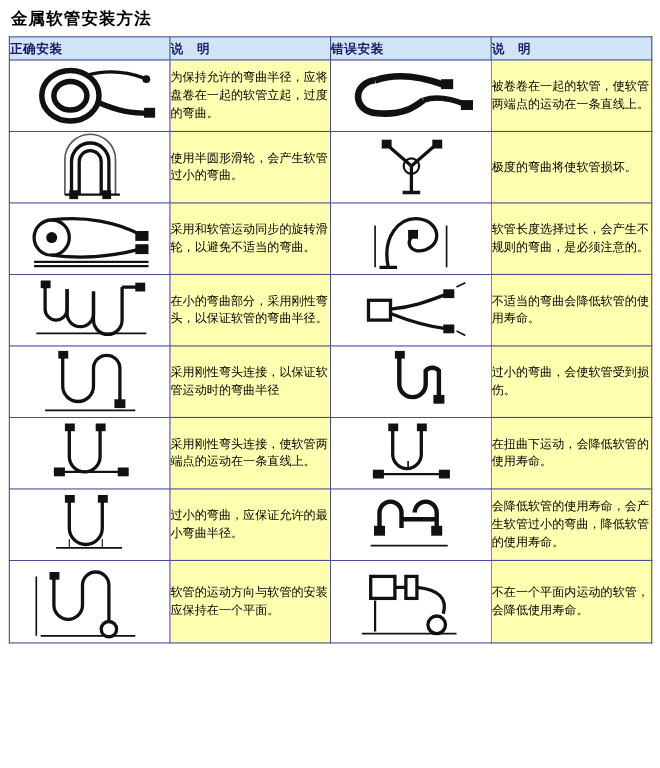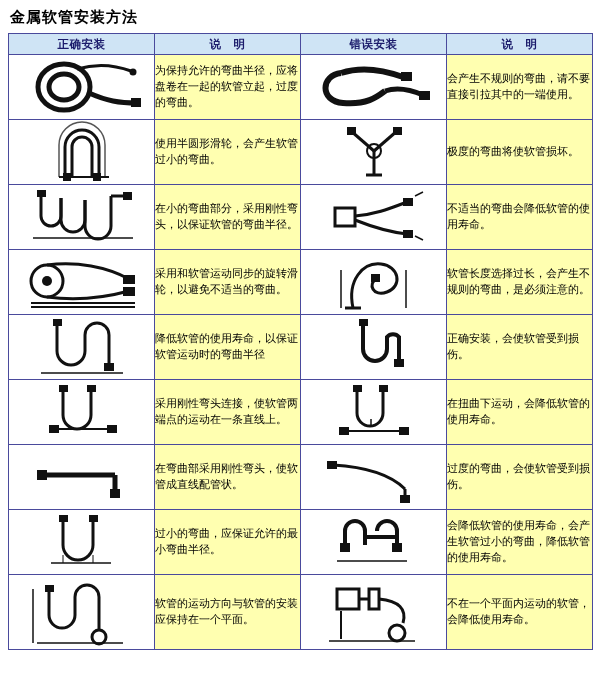--- a/index.html
+++ b/index.html
@@ -38,21 +38,21 @@
     border: 1px solid #4a4a9c;
     padding: 0;
     vertical-align: middle;
   }
   thead th {
     background: #cfe4f5;
     color: #1b1b6b;
     font-size: 11.5px;
     font-weight: bold;
     height: 20px;
-    text-align: center;
+    text-align: left;
     letter-spacing: 0.5px;
   }
   col.c-img { width: 146px; }
   col.c-txt { width: 146px; }
   .cell-img {
     background: #ffffff;
     text-align: center;
     height: 64px;
     position: relative;
   }
@@ -112,21 +112,21 @@
           <div class="fig">
             <svg width="126" height="60" viewBox="0 0 126 60">
               <path d="M30 16 C10 18,8 44,32 46 C56 48,66 40,74 34" fill="none" stroke="#111" stroke-width="6"></path>
               <path d="M30 16 C48 10,70 12,92 20" fill="none" stroke="#111" stroke-width="6"></path>
               <path d="M74 34 C86 30,98 32,112 38" fill="none" stroke="#111" stroke-width="5"></path>
               <rect x="108" y="34" width="11" height="9" fill="#111"></rect>
               <rect x="90" y="15" width="11" height="9" fill="#111"></rect>
             </svg>
           </div>
         </td>
-        <td class="cell-txt">会产生不规则的弯曲，请不要直接引拉其中的一端使用。</td>
+        <td class="cell-txt">被卷卷在一起的软管，使软管两端点的运动在一条直线上。</td>
       </tr>
 
       <tr>
         <td class="cell-img">
           <div class="fig">
             <svg width="126" height="62" viewBox="0 0 126 62">
               <path d="M46 56 L46 26 A17 17 0 0 1 80 26 L80 56" fill="none" stroke="#111" stroke-width="3"></path>
               <path d="M53 56 L53 26 A10 10 0 0 1 73 26 L73 56" fill="none" stroke="#111" stroke-width="3"></path>
               <path d="M40 56 L40 24 A23 23 0 0 1 86 24 L86 56" fill="none" stroke="#555" stroke-width="1.5"></path>
               <line x1="40" y1="56" x2="90" y2="56" stroke="#111" stroke-width="2"></line>
@@ -143,51 +143,20 @@
               <line x1="86" y1="10" x2="63" y2="30" stroke="#111" stroke-width="3"></line>
               <path d="M63 30 L63 54" stroke="#111" stroke-width="3"></path>
               <circle cx="63" cy="30" r="7" fill="none" stroke="#111" stroke-width="2"></circle>
               <rect x="36" y="6" width="9" height="8" fill="#111"></rect>
               <rect x="82" y="6" width="9" height="8" fill="#111"></rect>
               <line x1="55" y1="54" x2="71" y2="54" stroke="#111" stroke-width="3"></line>
             </svg>
           </div>
         </td>
         <td class="cell-txt">极度的弯曲将使软管损坏。</td>
-      </tr>
-
-      <tr>
-        <td class="cell-img">
-          <div class="fig">
-            <svg width="130" height="62" viewBox="0 0 130 62">
-              <path d="M24 8 L24 30 A10 10 0 0 0 44 30 L44 12" fill="none" stroke="#111" stroke-width="3"></path>
-              <path d="M44 12 L44 34 A12 12 0 0 0 68 34 L68 14" fill="none" stroke="#111" stroke-width="3"></path>
-              <path d="M68 14 L68 40 A13 13 0 0 0 94 40 L94 10" fill="none" stroke="#111" stroke-width="3"></path>
-              <line x1="94" y1="10" x2="112" y2="10" stroke="#111" stroke-width="3"></line>
-              <rect x="20" y="4" width="9" height="7" fill="#111"></rect>
-              <rect x="106" y="6" width="9" height="8" fill="#111"></rect>
-              <line x1="16" y1="52" x2="116" y2="52" stroke="#111" stroke-width="1.5"></line>
-            </svg>
-          </div>
-        </td>
-        <td class="cell-txt">在小的弯曲部分，采用刚性弯头，以保证软管的弯曲半径。</td>
-        <td class="cell-img">
-          <div class="fig">
-            <svg width="126" height="62" viewBox="0 0 126 62">
-              <rect x="24" y="22" width="20" height="18" fill="none" stroke="#111" stroke-width="3"></rect>
-              <path d="M44 30 C66 28,80 22,96 16" fill="none" stroke="#111" stroke-width="3"></path>
-              <path d="M44 34 C64 42,78 46,96 48" fill="none" stroke="#111" stroke-width="3"></path>
-              <rect x="92" y="12" width="10" height="8" fill="#111"></rect>
-              <rect x="92" y="44" width="10" height="8" fill="#111"></rect>
-              <line x1="104" y1="10" x2="112" y2="6" stroke="#111" stroke-width="1.5"></line>
-              <line x1="104" y1="50" x2="112" y2="54" stroke="#111" stroke-width="1.5"></line>
-            </svg>
-          </div>
-        </td>
-        <td class="cell-txt">不适当的弯曲会降低软管的使用寿命。</td>
       </tr>
 
       <tr>
         <td class="cell-img">
           <div class="fig">
             <svg width="130" height="62" viewBox="0 0 130 62">
               <circle cx="30" cy="30" r="16" fill="none" stroke="#111" stroke-width="3"></circle>
               <circle cx="30" cy="30" r="5" fill="#111"></circle>
               <path d="M30 14 C60 10,90 16,112 28" fill="none" stroke="#111" stroke-width="3"></path>
               <path d="M30 46 C60 50,90 46,112 40" fill="none" stroke="#111" stroke-width="3"></path>
@@ -209,39 +178,70 @@
               <rect x="60" y="24" width="9" height="8" fill="#111"></rect>
             </svg>
           </div>
         </td>
         <td class="cell-txt">软管长度选择过长，会产生不规则的弯曲，是必须注意的。</td>
       </tr>
 
       <tr>
         <td class="cell-img">
           <div class="fig">
+            <svg width="130" height="62" viewBox="0 0 130 62">
+              <path d="M24 8 L24 30 A10 10 0 0 0 44 30 L44 12" fill="none" stroke="#111" stroke-width="3"></path>
+              <path d="M44 12 L44 34 A12 12 0 0 0 68 34 L68 14" fill="none" stroke="#111" stroke-width="3"></path>
+              <path d="M68 14 L68 40 A13 13 0 0 0 94 40 L94 10" fill="none" stroke="#111" stroke-width="3"></path>
+              <line x1="94" y1="10" x2="112" y2="10" stroke="#111" stroke-width="3"></line>
+              <rect x="20" y="4" width="9" height="7" fill="#111"></rect>
+              <rect x="106" y="6" width="9" height="8" fill="#111"></rect>
+              <line x1="16" y1="52" x2="116" y2="52" stroke="#111" stroke-width="1.5"></line>
+            </svg>
+          </div>
+        </td>
+        <td class="cell-txt">在小的弯曲部分，采用刚性弯头，以保证软管的弯曲半径。</td>
+        <td class="cell-img">
+          <div class="fig">
+            <svg width="126" height="62" viewBox="0 0 126 62">
+              <rect x="24" y="22" width="20" height="18" fill="none" stroke="#111" stroke-width="3"></rect>
+              <path d="M44 30 C66 28,80 22,96 16" fill="none" stroke="#111" stroke-width="3"></path>
+              <path d="M44 34 C64 42,78 46,96 48" fill="none" stroke="#111" stroke-width="3"></path>
+              <rect x="92" y="12" width="10" height="8" fill="#111"></rect>
+              <rect x="92" y="44" width="10" height="8" fill="#111"></rect>
+              <line x1="104" y1="10" x2="112" y2="6" stroke="#111" stroke-width="1.5"></line>
+              <line x1="104" y1="50" x2="112" y2="54" stroke="#111" stroke-width="1.5"></line>
+            </svg>
+          </div>
+        </td>
+        <td class="cell-txt">不适当的弯曲会降低软管的使用寿命。</td>
+      </tr>
+
+      <tr>
+        <td class="cell-img">
+          <div class="fig">
             <svg width="126" height="64" viewBox="0 0 126 64">
               <path d="M38 8 L38 36 A14 14 0 0 0 66 36 L66 20 A12 12 0 0 1 90 20 L90 50" fill="none" stroke="#111" stroke-width="3"></path>
               <rect x="34" y="4" width="9" height="7" fill="#111"></rect>
               <rect x="85" y="48" width="10" height="8" fill="#111"></rect>
               <line x1="22" y1="58" x2="104" y2="58" stroke="#111" stroke-width="1.5"></line>
             </svg>
           </div>
         </td>
-        <td class="cell-txt">降低软管的使用寿命，以保证软管运动时的弯曲半径</td>
+        <td class="cell-txt">采用刚性弯头连接，以保证软管运动时的弯曲半径</td>
         <td class="cell-img">
           <div class="fig">
             <svg width="126" height="64" viewBox="0 0 126 64">
               <path d="M52 8 L52 34 A12 12 0 0 0 76 34 L76 22 A8 8 0 0 1 88 22 L88 46" fill="none" stroke="#111" stroke-width="4"></path>
               <rect x="48" y="4" width="9" height="7" fill="#111"></rect>
               <rect x="83" y="44" width="10" height="8" fill="#111"></rect>
             </svg>
           </div>
         </td>
-        <td class="cell-txt">正确安装，会使软管受到损伤。</td>
+        <td class="cell-txt">过小的弯曲，会使软管受到损伤。</td>
       </tr>
 
       <tr>
         <td class="cell-img">
           <div class="fig">
             <svg width="126" height="62" viewBox="0 0 126 62">
               <path d="M44 8 L44 34 A14 14 0 0 0 72 34 L72 8" fill="none" stroke="#111" stroke-width="3"></path>
               <rect x="40" y="4" width="9" height="7" fill="#111"></rect>
               <rect x="68" y="4" width="9" height="7" fill="#111"></rect>
               <line x1="30" y1="48" x2="96" y2="48" stroke="#111" stroke-width="2"></line>
@@ -260,44 +260,20 @@
               <line x1="28" y1="50" x2="96" y2="50" stroke="#111" stroke-width="2"></line>
               <rect x="28" y="46" width="10" height="8" fill="#111"></rect>
               <rect x="88" y="46" width="10" height="8" fill="#111"></rect>
               <line x1="60" y1="38" x2="60" y2="46" stroke="#111" stroke-width="1.5"></line>
             </svg>
           </div>
         </td>
         <td class="cell-txt">在扭曲下运动，会降低软管的使用寿命。</td>
       </tr>
 
-      <tr>
-        <td class="cell-img">
-          <div class="fig">
-            <svg width="126" height="56" viewBox="0 0 126 56">
-              <line x1="24" y1="26" x2="96" y2="26" stroke="#111" stroke-width="5"></line>
-              <path d="M96 26 L96 42" stroke="#111" stroke-width="5"></path>
-              <rect x="18" y="21" width="10" height="10" fill="#111"></rect>
-              <rect x="91" y="40" width="10" height="9" fill="#111"></rect>
-            </svg>
-          </div>
-        </td>
-        <td class="cell-txt">在弯曲部采用刚性弯头，使软管成直线配管状。</td>
-        <td class="cell-img">
-          <div class="fig">
-            <svg width="126" height="56" viewBox="0 0 126 56">
-              <path d="M22 16 C56 18,80 26,94 40" fill="none" stroke="#111" stroke-width="3"></path>
-              <path d="M94 40 L94 48" stroke="#111" stroke-width="3"></path>
-              <rect x="16" y="12" width="10" height="8" fill="#111"></rect>
-              <rect x="89" y="46" width="10" height="8" fill="#111"></rect>
-            </svg>
-          </div>
-        </td>
-        <td class="cell-txt">过度的弯曲，会使软管受到损伤。</td>
-      </tr>
 
       <tr>
         <td class="cell-img">
           <div class="fig">
             <svg width="126" height="62" viewBox="0 0 126 62">
               <path d="M44 8 L44 34 A15 15 0 0 0 74 34 L74 8" fill="none" stroke="#111" stroke-width="3"></path>
               <rect x="40" y="4" width="9" height="7" fill="#111"></rect>
               <rect x="70" y="4" width="9" height="7" fill="#111"></rect>
               <line x1="32" y1="52" x2="92" y2="52" stroke="#111" stroke-width="1.5"></line>
               <line x1="44" y1="44" x2="44" y2="52" stroke="#111" stroke-width="1"></line>

